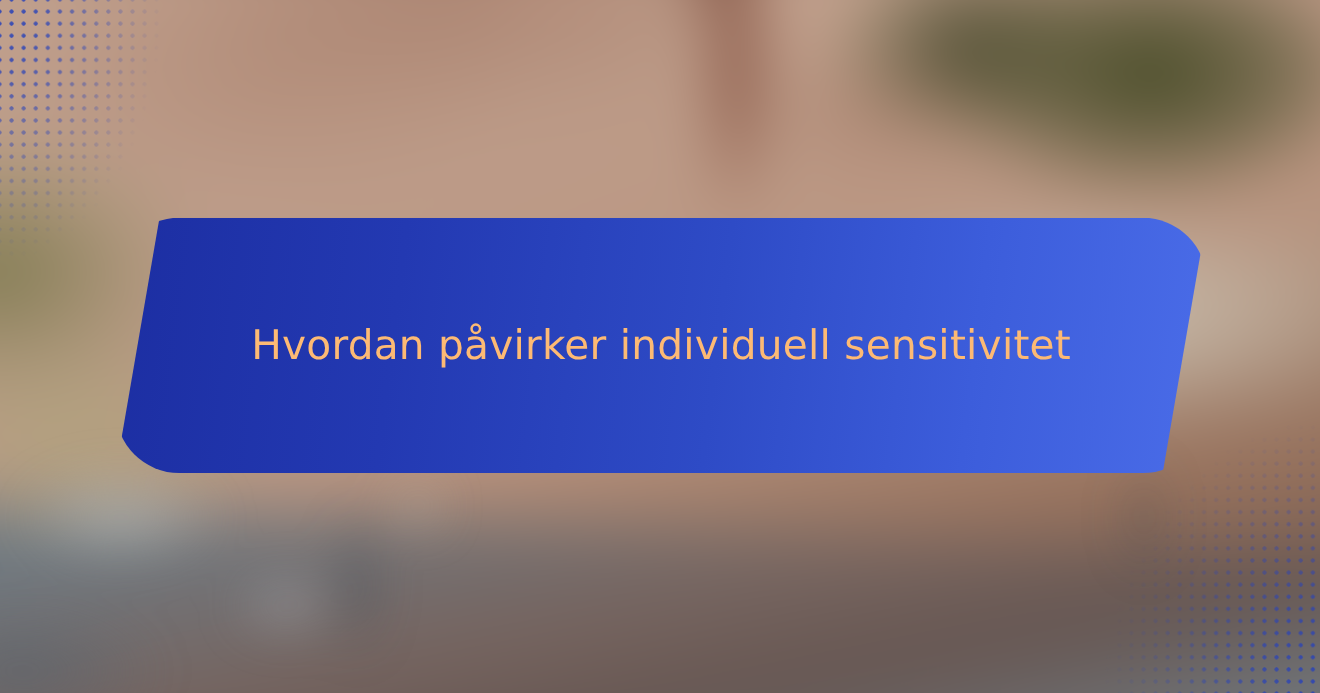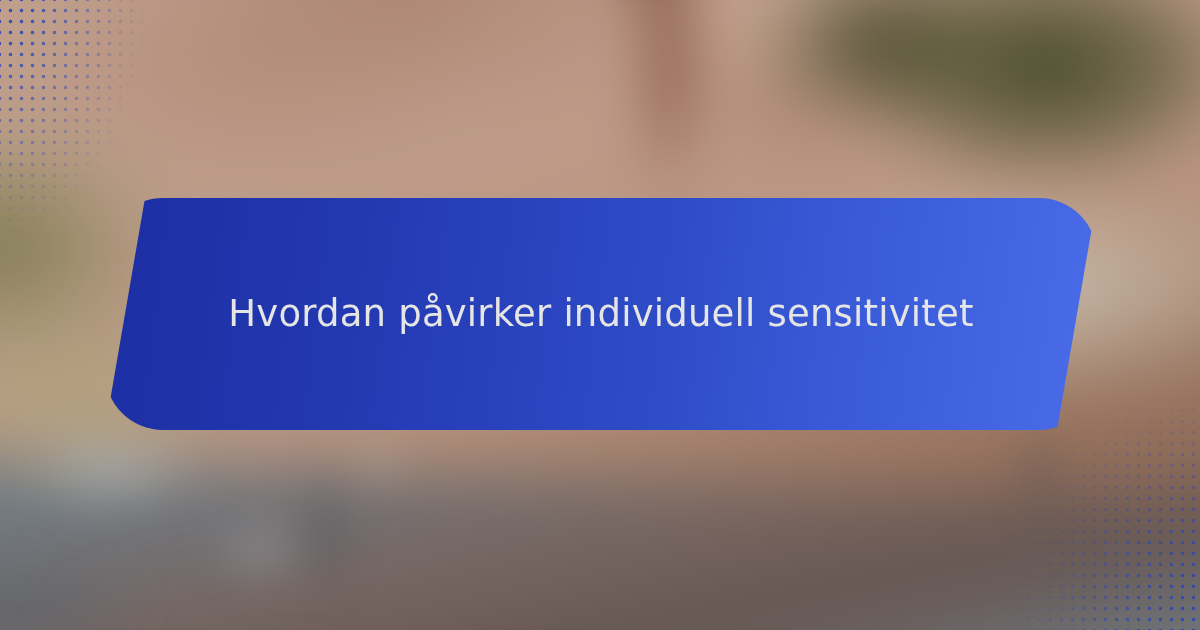--- a/index.html
+++ b/index.html
@@ -121,21 +121,21 @@
     height: 232px;
     display: flex;
     flex-direction: column;
     align-items: center;
     justify-content: center;
     gap: 18px;
     padding: 0 60px;
     box-sizing: border-box;
   }
   .card-line {
-    color: #e5e5e5;
+    color: #fdba74;
     font-size: 37px;
     line-height: 1.18;
     font-weight: 400;
     letter-spacing: 0.2px;
     text-align: right;
     white-space: nowrap;
   }
 </style>
 </head>
 <body>

